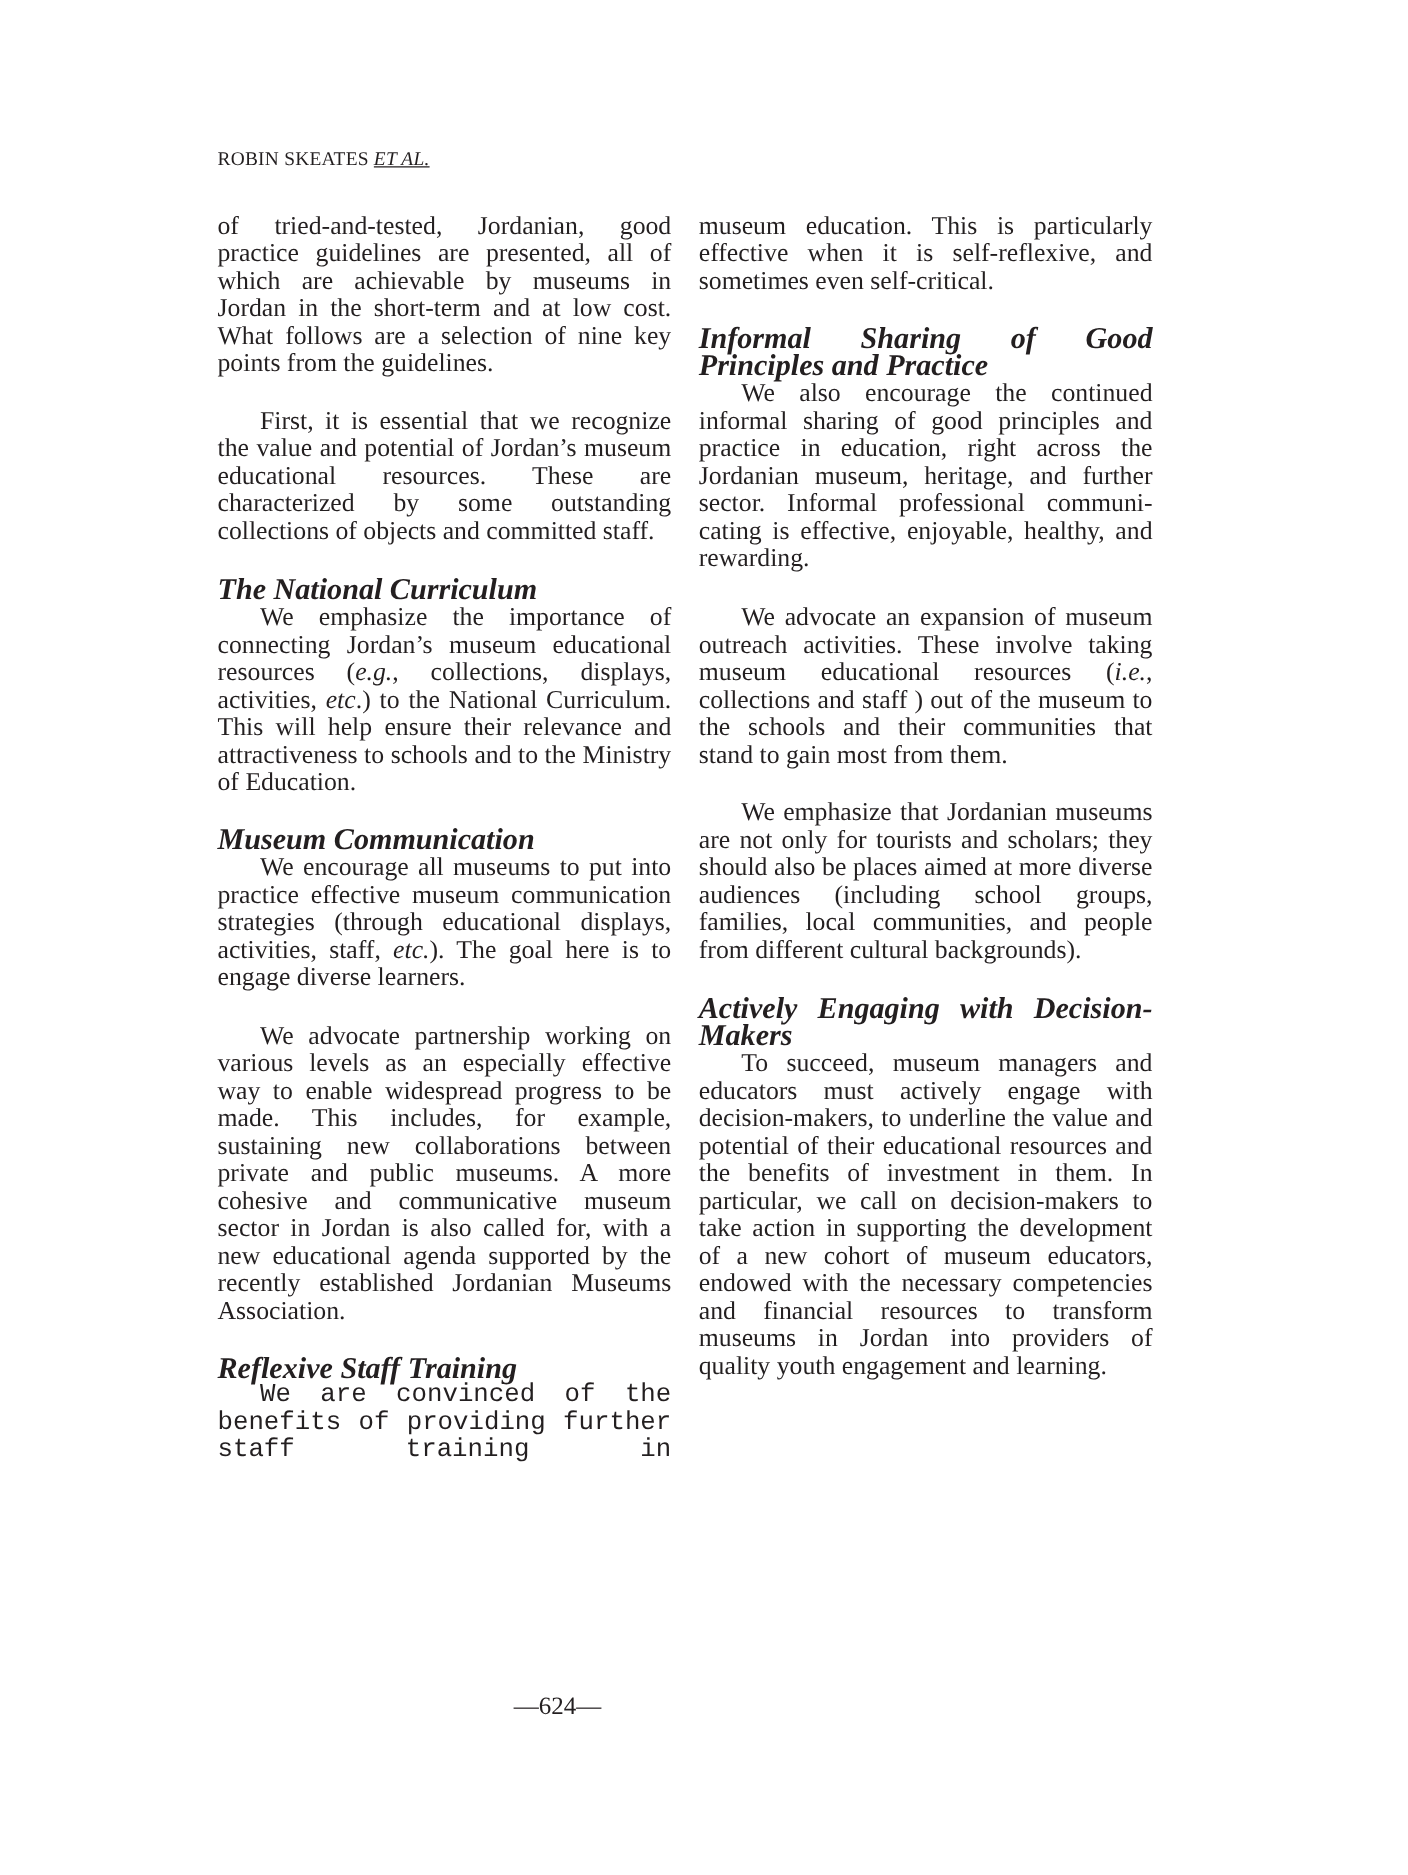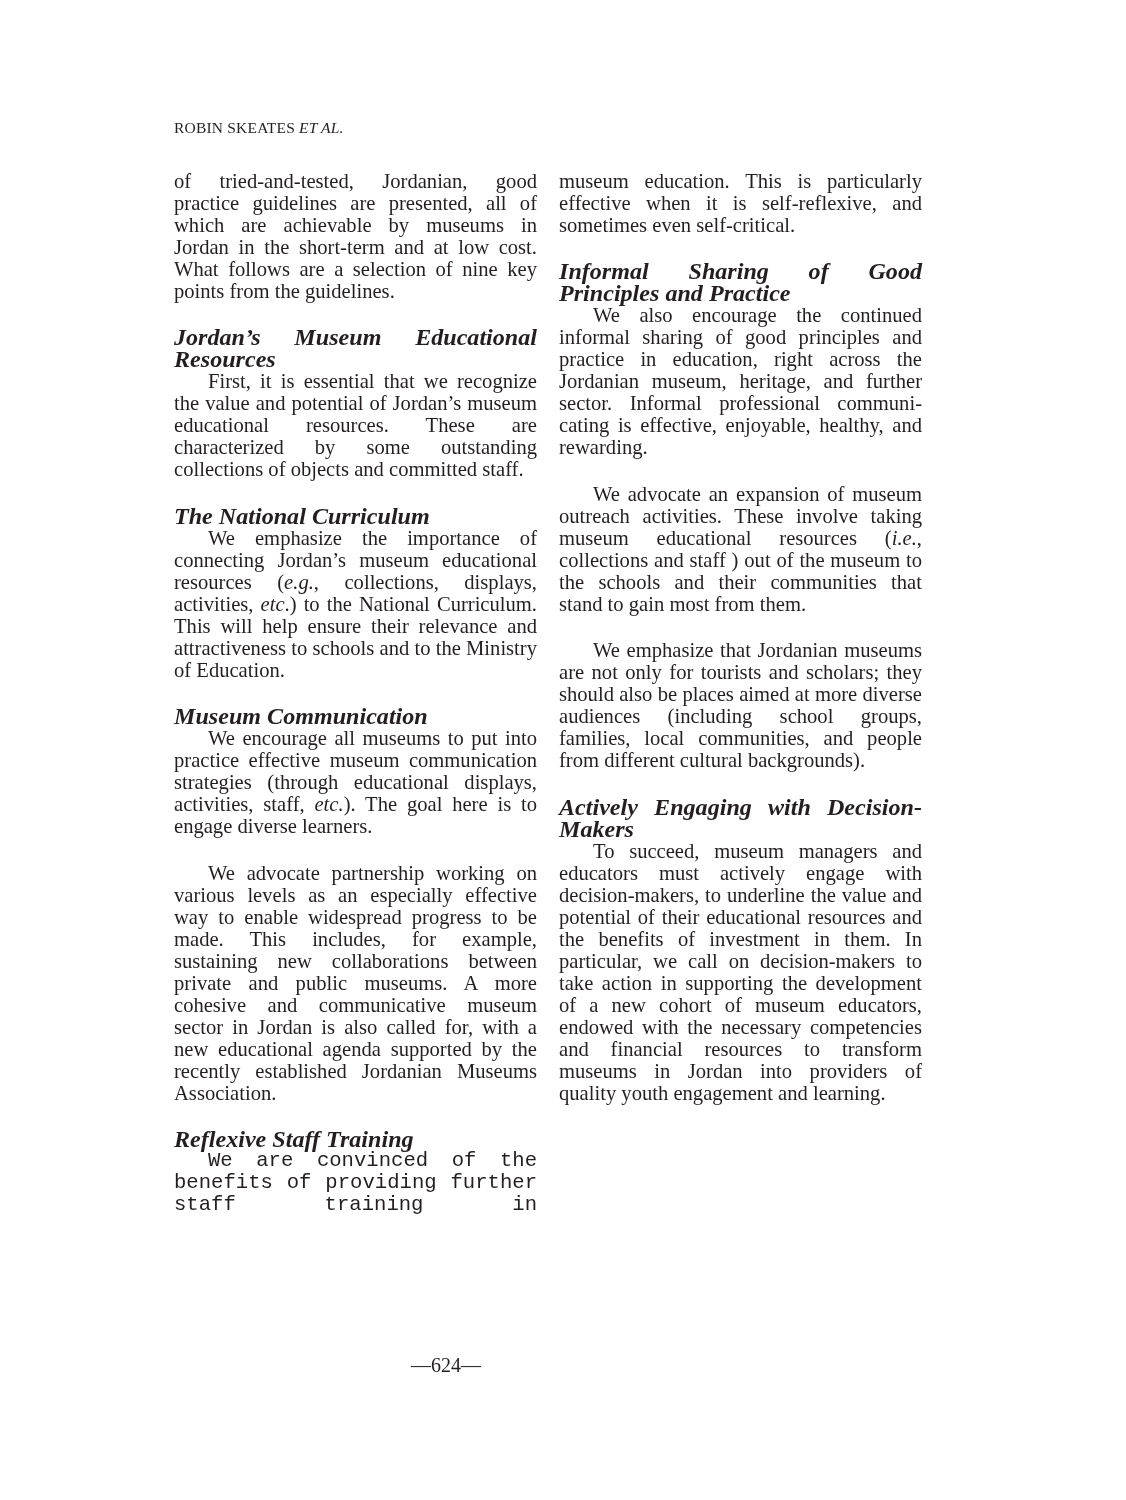--- a/index.html
+++ b/index.html
@@ -17,21 +17,21 @@
     }
     .running-head {
       position: absolute;
       left: 174px;
       top: 118px;
       font-size: 15.5px;
       letter-spacing: 0.2px;
       line-height: 20px;
       color: #231f20;
     }
-    .running-head .it { font-style: italic; }
+    .running-head .it { font-style: italic; text-decoration: underline; }
     .column {
       position: absolute;
       top: 170px;
       width: 363px;
       font-size: 20.6px;
       line-height: 22px;
     }
     .col-left { left: 174px; }
     .col-right { left: 559px; }
     .para {
@@ -62,21 +62,20 @@
 <body>
 
 <div class="running-head">
   <span>ROBIN SKEATES </span><span class="it">ET AL.</span>
 </div>
 
 <div class="column col-left">
   <p class="para">of tried-and-tested, Jordanian, good practice guidelines are presented, all of which are achievable by museums in Jordan in the short-term and at low cost. What follows are a selection of nine key points from the guidelines.</p>
   <div class="gap"></div>
 
-  <h3 class="heading">Jordan’s Museum Educational Resources</h3>
   <p class="para indent">First, it is essential that we recog­nize the value and potential of Jordan’s museum educational resources. These are characterized by some outstanding collections of objects and committed staff.</p>
   <div class="gap"></div>
 
   <h3 class="heading">The National Curriculum</h3>
   <p class="para indent"><span>We emphasize the importance of connecting Jordan’s museum educa­tional resources (</span><span class="it">e.g.</span><span>, collections, displays, activities, </span><span class="it">etc</span><span>.) to the National Curriculum. This will help ensure their relevance and attractiveness to schools and to the Ministry of Education.</span></p>
   <div class="gap"></div>
 
   <h3 class="heading">Museum Communication</h3>
   <p class="para indent"><span>We encourage all museums to put into practice effective museum commu­nication strategies (through educational displays, activities, staff, </span><span class="it">etc.</span><span>). The goal here is to engage diverse learners.</span></p>
   <div class="gap"></div>

